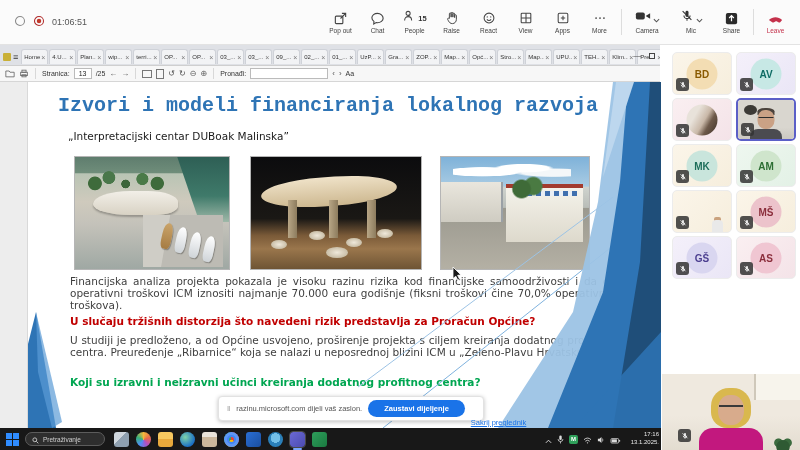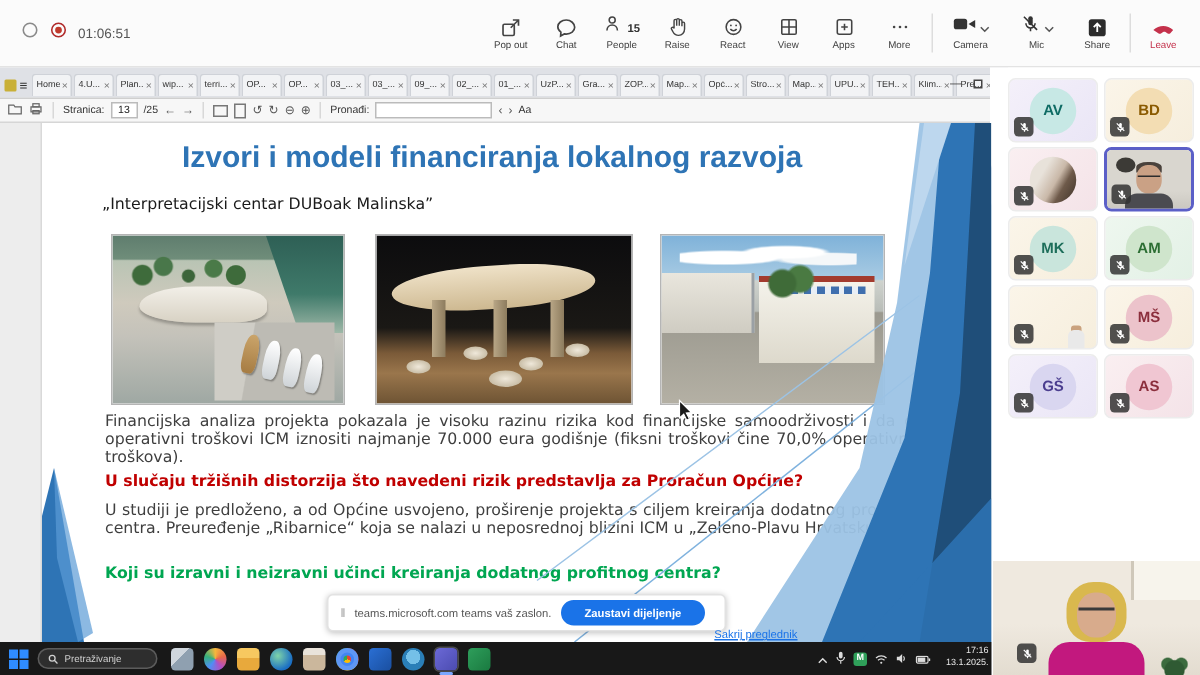--- a/index.html
+++ b/index.html
@@ -37,21 +37,21 @@
   .pgin { width:18px; height:11px; border:1px solid #bbb; background:#fff; font-size:7px; text-align:center; color:#222; }
   .findin { width:78px; height:11px; border:1px solid #bbb; background:#fff; font-size:7px; padding:0 2px; }
   .tbglyph { font-size:8px; color:#555; cursor:pointer; }
   .pgico { width:8px; height:10px; border:1px solid #777; display:inline-block; }
   .pgico2 { width:10px; height:8px; border:1px solid #777; display:inline-block; }
 
   
   .leftstrip { position:absolute; left:0; top:37px; width:28px; height:346px; background:#ededed; border-right:1px solid #d9d9d9; }
   .page { position:absolute; left:28px; top:37px; width:633px; height:346px; background:#fff; overflow:hidden; }
 
-  .s-title { position:absolute; left:0; top:12px; width:600px; text-align:center; font-family:Liberation Sans, sans-serif; font-size:20px; font-weight:bold; color:#2e74b5; z-index:1; }
+  .s-title { position:absolute; left:0; top:12px; width:600px; text-align:center; font-family:Liberation Mono, monospace; font-size:20px; font-weight:bold; color:#2e74b5; z-index:1; }
   .s-sub { position:absolute; left:40px; top:48px; font-family:"DejaVu Sans", sans-serif; font-size:10.5px; color:#1a1a1a; z-index:1; }
   .s-img { position:absolute; top:74px; height:114px; border:1px solid #b5b5b5; z-index:1; overflow:hidden; }
   #img1 { left:46px; width:156px; }
   #img2 { left:222px; width:172px; }
   #img3 { left:412px; width:150px; }
   .s-p { position:absolute; left:42px; width:545px; font-family:"DejaVu Sans", sans-serif; font-size:10.5px; line-height:1.14; color:#3f3f3f; text-align:justify; z-index:1; }
   #para1 { top:194px; }
   #para2 { top:253px; }
   .s-q { position:absolute; left:42px; width:560px; font-family:"DejaVu Sans", sans-serif; font-size:10.5px; font-weight:bold; z-index:1; }
   #q1 { top:233px; color:#c00000; }
@@ -525,42 +525,42 @@
             </svg></span>
       </div>
       <div class="clock">
         <div>17:16</div>
         <div>13.1.2025.</div>
       </div>
     </div>
 
     <div class="banner" style="top:351px;">
       <span class="pausei">‖</span>
-      <span class="btxt">teams.microsoft.com teams vaš zaslon.</span>
+      <span class="btxt">razinu.microsoft.com dijeli vaš zaslon.</span>
       <button class="stopbtn">Zaustavi dijeljenje</button>
       <span class="hidelink">Sakrij preglednik</span>
     </div>
   </div>
 
   <div class="sidebar">
     <div class="ptiles">
 
+      <div class="ptile bg-cream">
+        <span class="avcirc c-bd">BD</span>
+        <span class="micoff">
+            <svg width="8" height="8" viewBox="0 0 16 16" fill="none" stroke="#fff" stroke-width="1.6">
+              <rect x="6.3" y="2" width="3.4" height="7" rx="1.7" fill="#fff" stroke="none"></rect>
+              <path d="M4.5 7.5a3.5 3.5 0 007 0M8 11v2.5"></path>
+              <line x1="3" y1="2.5" x2="13" y2="12.5"></line>
+            </svg>
+          </span>
+      </div>
+
       <div class="ptile bg-lav">
         <span class="avcirc c-av">AV</span>
-        <span class="micoff">
-            <svg width="8" height="8" viewBox="0 0 16 16" fill="none" stroke="#fff" stroke-width="1.6">
-              <rect x="6.3" y="2" width="3.4" height="7" rx="1.7" fill="#fff" stroke="none"></rect>
-              <path d="M4.5 7.5a3.5 3.5 0 007 0M8 11v2.5"></path>
-              <line x1="3" y1="2.5" x2="13" y2="12.5"></line>
-            </svg>
-          </span>
-      </div>
-
-      <div class="ptile bg-cream">
-        <span class="avcirc c-bd">BD</span>
         <span class="micoff">
             <svg width="8" height="8" viewBox="0 0 16 16" fill="none" stroke="#fff" stroke-width="1.6">
               <rect x="6.3" y="2" width="3.4" height="7" rx="1.7" fill="#fff" stroke="none"></rect>
               <path d="M4.5 7.5a3.5 3.5 0 007 0M8 11v2.5"></path>
               <line x1="3" y1="2.5" x2="13" y2="12.5"></line>
             </svg>
           </span>
       </div>
 
 

